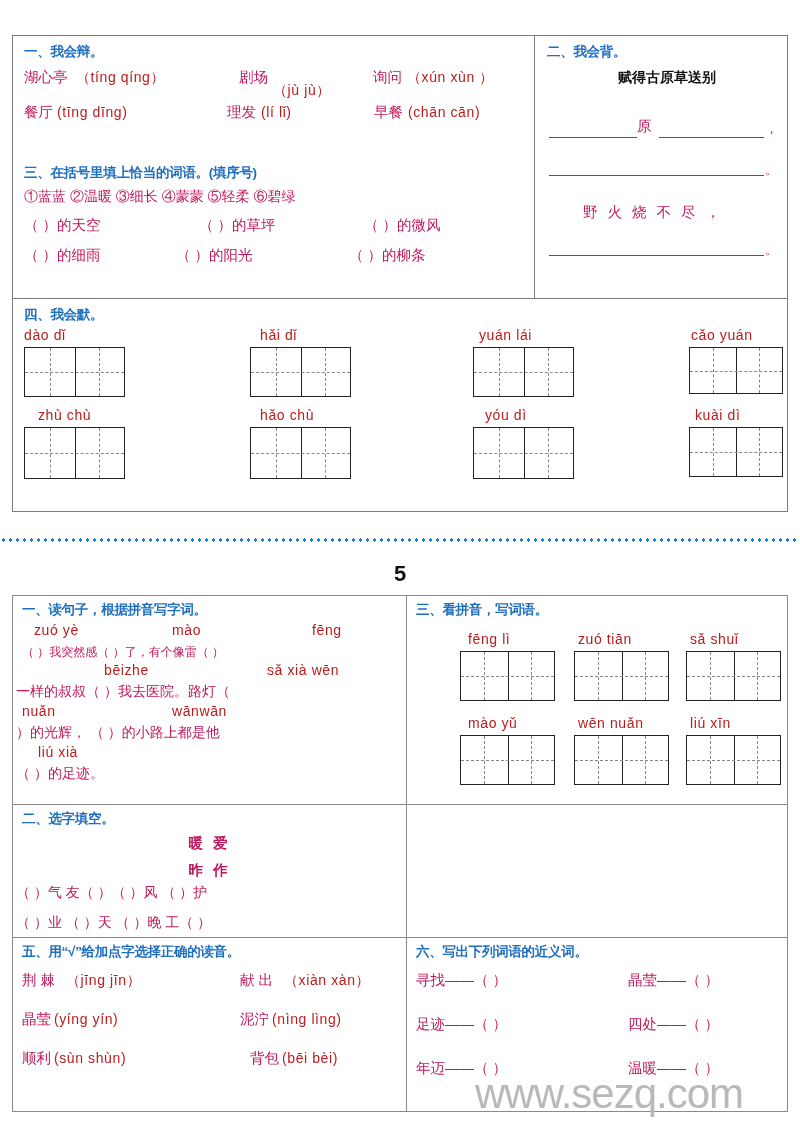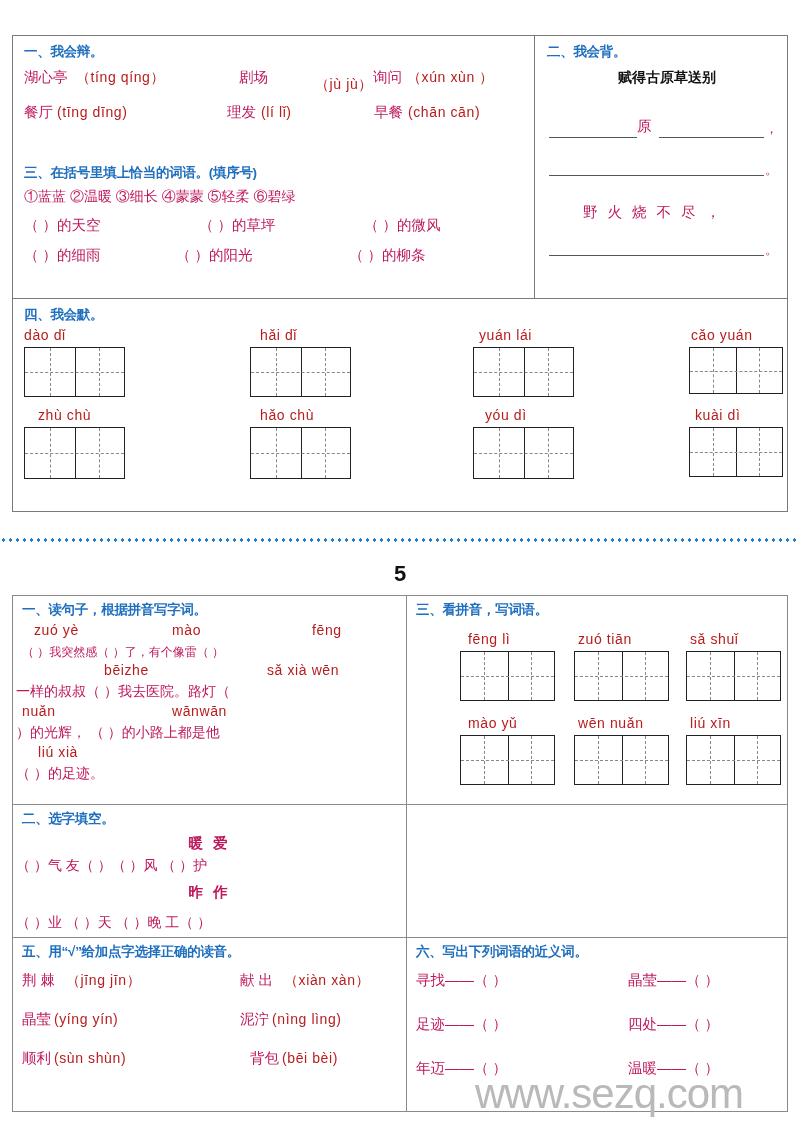--- a/index.html
+++ b/index.html
@@ -110,21 +110,21 @@
     <div id="top-vdiv"></div>
     <div class="hline-top" style="top:262px;"></div>
 
     <div id="blk1">
       <div class="sec-title">一、我会辩。</div>
 
       <div class="row" style="position:relative;height:28px;">
         <span class="cn" style="position:absolute;left:0;top:0;">湖心亭</span>
         <span class="py" style="position:absolute;left:52px;top:1px;">（tíng  qíng）</span>
         <span class="cn" style="position:absolute;left:215px;top:0;">剧场</span>
-        <span class="py" style="position:absolute;left:249px;top:8px;margin-left:42px;">（jù  jù）</span>
+        <span class="py" style="position:absolute;left:249px;top:14px;">（jù  jù）</span>
         <span class="cn" style="position:absolute;left:349px;top:0;">询问</span>
         <span class="py" style="position:absolute;left:383px;top:1px;">（xún  xùn  ）</span>
       </div>
 
 
       <div class="row" style="position:relative;height:28px;">
         <span class="cn" style="position:absolute;left:0;top:0;">餐厅</span>
         <span class="py" style="position:absolute;left:33px;top:1px;">(tīng  dīng)</span>
         <span class="cn" style="position:absolute;left:203px;top:0;">理发</span>
         <span class="py" style="position:absolute;left:237px;top:1px;">(lí  lǐ)</span>
@@ -261,22 +261,22 @@
       <div class="cn" style="font-size:14px;margin-left:-6px;">        ）的光辉，  （            ）的小路上都是他</div>
       <div style="position:relative;height:21px;margin-top:2px;">
         <span class="py" style="position:absolute;left:16px;">liú xià</span>
       </div>
       <div class="cn" style="font-size:14px;margin-left:-6px;">（        ）的足迹。</div>
     </div>
 
     <div class="cellbox" style="left:0;top:209px;width:393px;">
       <div class="sec-title">二、选字填空。</div>
       <div class="cn" style="text-align:center;font-weight:bold;margin-top:6px;letter-spacing:3px;">暖    爱</div>
+      <div class="cn" style="text-align:center;font-weight:bold;margin-top:8px;letter-spacing:3px;">昨  作</div>
       <div class="cn" style="font-size:14px;margin-top:4px;margin-left:-6px;">（      ）气  友（      ）（        ）风 （      ）护</div>
-      <div class="cn" style="text-align:center;font-weight:bold;margin-top:8px;letter-spacing:3px;">昨  作</div>
       <div class="cn" style="font-size:14px;margin-top:12px;margin-left:-6px;">（      ）业 （      ）天 （        ）晚  工（      ）</div>
     </div>
 
     <div class="cellbox" style="left:0;top:342px;width:393px;">
       <div class="sec-title">五、用“√”给加点字选择正确的读音。</div>
       <div style="position:relative;height:39px;margin-top:10px;">
         <span class="cn" style="position:absolute;left:0;">荆 棘</span>
         <span class="py" style="position:absolute;left:44px;top:1px;">（jīng   jīn）</span>
         <span class="cn" style="position:absolute;left:218px;">献 出</span>
         <span class="py" style="position:absolute;left:262px;top:1px;">（xiàn  xàn）</span>

